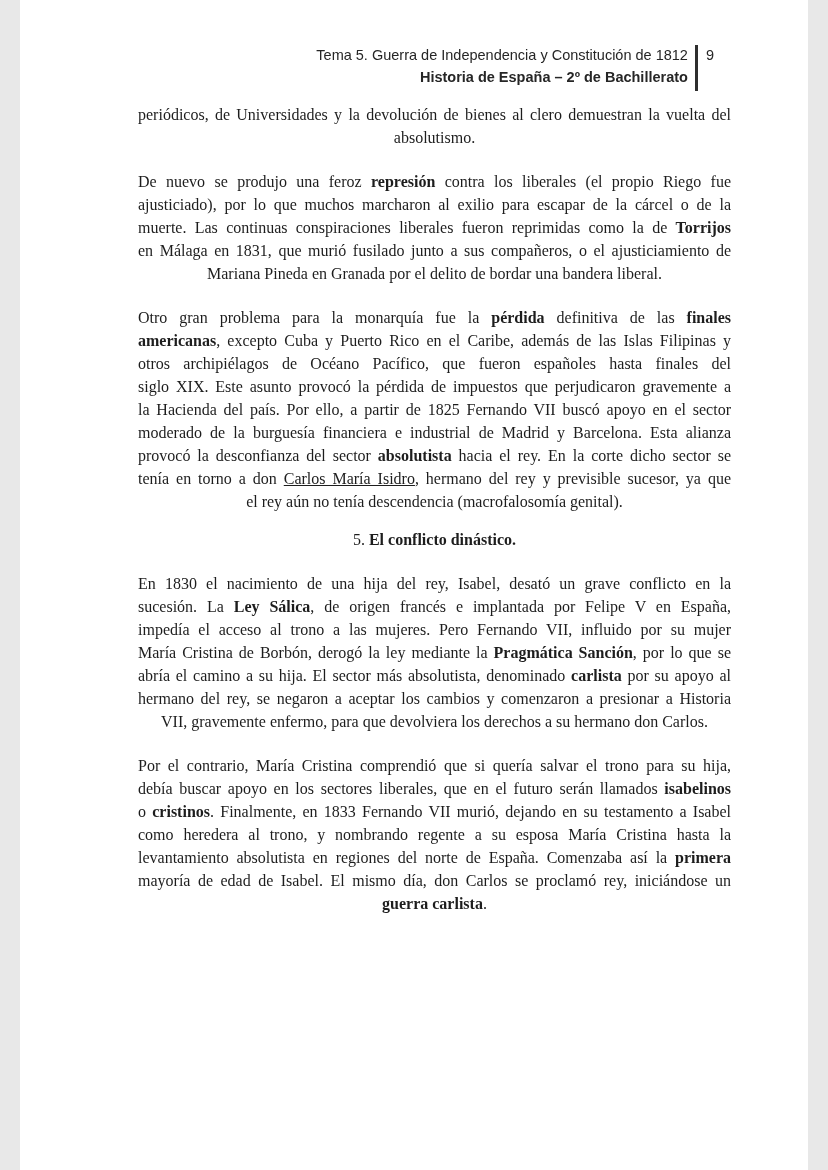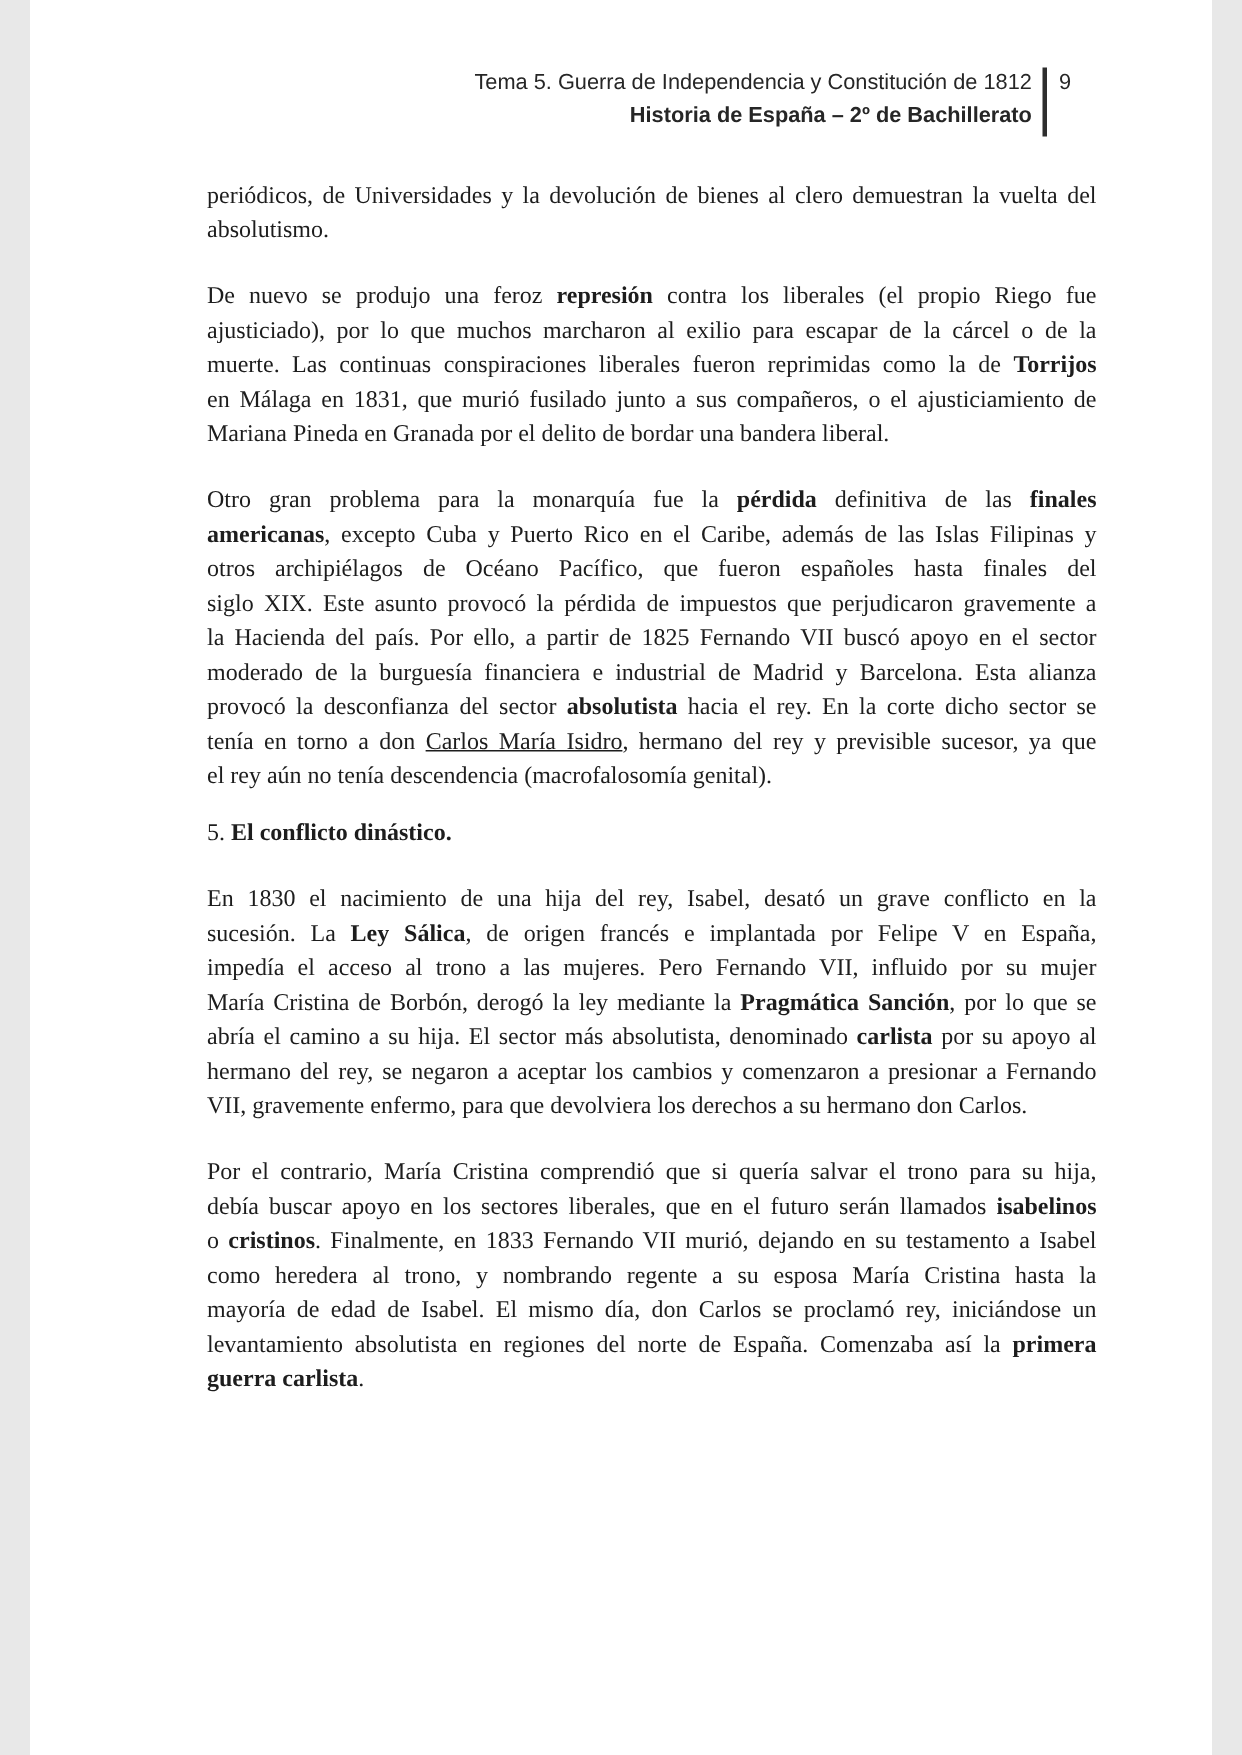--- a/index.html
+++ b/index.html
@@ -47,25 +47,25 @@
   }
   
   .doc-body {
     position: absolute;
     top: 103px;
     left: 118px;
     width: 593px;
     font-size: 16px;
     line-height: 23px;
   }
-  .para { margin: 16px 0 21px 0; }
+  .para { margin: 0 0 21px 0; }
   .heading { margin: -6px 0 21px 0; }
   .line { min-height: 23px; }
   .fill { text-align: justify; text-align-last: justify; }
-  .last { text-align: left; }
+  .last { text-align: center; }
   .b { font-weight: bold; }
   .u { text-decoration: underline; }
 </style>
 </head>
 <body>
 
 <div class="page">
 
   <header class="header">
     <div class="header-text">
@@ -101,27 +101,27 @@
       </div>
       <div class="heading">
         <div class="line last"><span>5. </span><span class="b">El conflicto dinástico.</span></div>
       </div>
       <div class="para">
         <div class="line fill"><span>En 1830 el nacimiento de una hija del rey, Isabel, desató un grave conflicto en la</span></div>
         <div class="line fill"><span>sucesión. La </span><span class="b">Ley Sálica</span><span>, de origen francés e implantada por Felipe V en España,</span></div>
         <div class="line fill"><span>impedía el acceso al trono a las mujeres. Pero Fernando VII, influido por su mujer</span></div>
         <div class="line fill"><span>María Cristina de Borbón, derogó la ley mediante la </span><span class="b">Pragmática Sanción</span><span>, por lo que se</span></div>
         <div class="line fill"><span>abría el camino a su hija. El sector más absolutista, denominado </span><span class="b">carlista</span><span> por su apoyo al</span></div>
-        <div class="line fill"><span>hermano del rey, se negaron a aceptar los cambios y comenzaron a presionar a Fernando</span></div>
+        <div class="line fill"><span>hermano del rey, se negaron a aceptar los cambios y comenzaron a presionar a Historia</span></div>
         <div class="line last"><span>VII, gravemente enfermo, para que devolviera los derechos a su hermano don Carlos.</span></div>
       </div>
       <div class="para">
         <div class="line fill"><span>Por el contrario, María Cristina comprendió que si quería salvar el trono para su hija,</span></div>
         <div class="line fill"><span>debía buscar apoyo en los sectores liberales, que en el futuro serán llamados </span><span class="b">isabelinos</span></div>
         <div class="line fill"><span>o </span><span class="b">cristinos</span><span>. Finalmente, en 1833 Fernando VII murió, dejando en su testamento a Isabel</span></div>
         <div class="line fill"><span>como heredera al trono, y nombrando regente a su esposa María Cristina hasta la</span></div>
+        <div class="line fill"><span>levantamiento absolutista en regiones del norte de España. Comenzaba así la </span><span class="b">primera</span></div>
         <div class="line fill"><span>mayoría de edad de Isabel. El mismo día, don Carlos se proclamó rey, iniciándose un</span></div>
-        <div class="line fill"><span>levantamiento absolutista en regiones del norte de España. Comenzaba así la </span><span class="b">primera</span></div>
         <div class="line last"><span class="b">guerra carlista</span><span>.</span></div>
       </div>
     </main>
 
 </div>
 
 </body></html>

